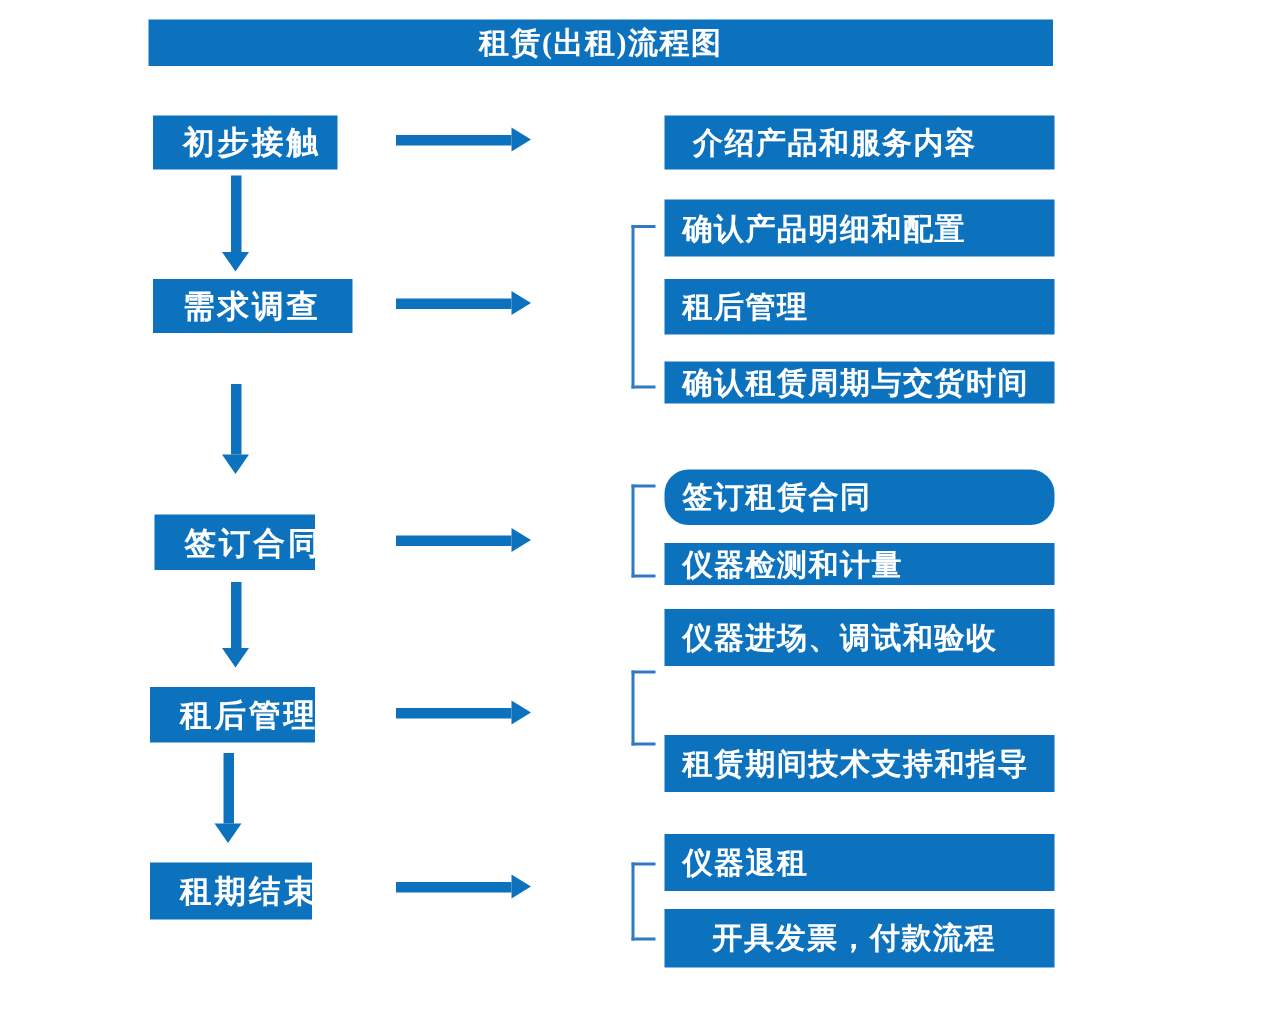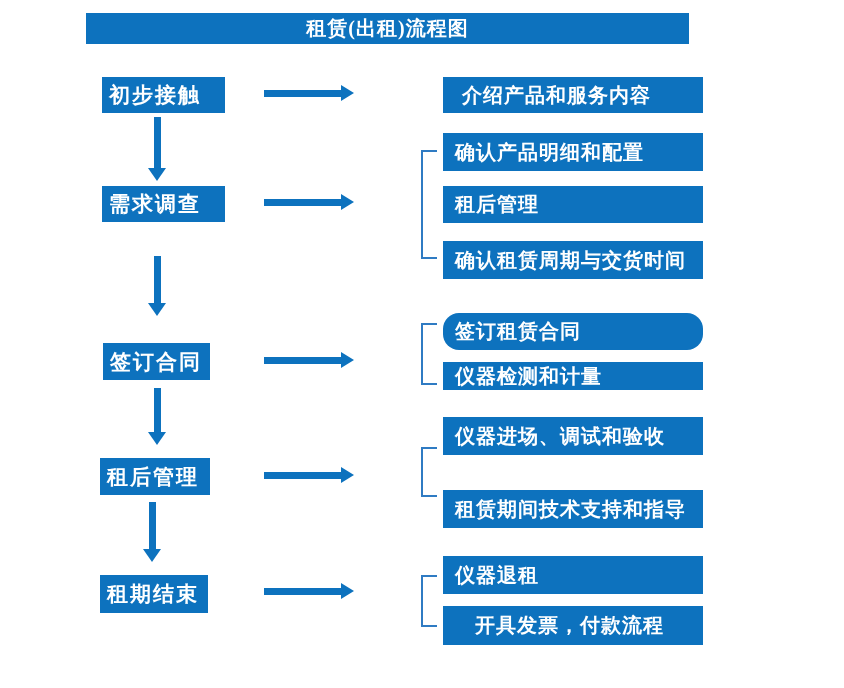--- a/index.html
+++ b/index.html
@@ -10,21 +10,21 @@
   }
   .canvas {
     position: relative;
     width: 844px;
     height: 688px;
     background: #ffffff;
     overflow: hidden;
   }
   .banner {
     position: absolute;
-    left: 86px; top: 13px;
+    left: 99px; top: 13px;
     width: 603px; height: 31px;
     background: var(--blue, #0d72be);
     color: var(--text, #ffffff);
     display: flex;
     align-items: center;
     justify-content: center;
     font-size: 20px;
     font-weight: bold;
     letter-spacing: 1px;
   }
@@ -34,21 +34,21 @@
     color: var(--text, #ffffff);
     font-weight: bold;
     display: flex;
     align-items: center;
     box-sizing: border-box;
     white-space: nowrap;
   }
   .lbox {
     font-size: 21px;
     letter-spacing: 2px;
-    padding-left: 7px;
+    padding-left: 20px;
   }
   .rbox {
     left: 443px;
     width: 260px;
     font-size: 20px;
     letter-spacing: 1px;
     padding-left: 12px;
   }
   .harrow {
     position: absolute;
@@ -102,21 +102,21 @@
 
 <div class="canvas">
 
   <div class="banner">
     <span>租赁(出租)流程图</span>
   </div>
 
   <div class="box lbox" style="left:102px; top:77px;  width:123px; height:36px;">
     <span>初步接触</span>
   </div>
-  <div class="box lbox" style="left:102px; top:186px; width:123px; height:36px;">
+  <div class="box lbox" style="left:102px; top:186px; width:133px; height:36px;">
     <span>需求调查</span>
   </div>
   <div class="box lbox" style="left:103px; top:343px; width:107px; height:37px;">
     <span>签订合同</span>
   </div>
   <div class="box lbox" style="left:100px; top:458px; width:110px; height:37px;">
     <span>租后管理</span>
   </div>
   <div class="box lbox" style="left:100px; top:575px; width:108px; height:38px;">
     <span>租期结束</span>
@@ -167,30 +167,30 @@
 
   <div class="box rbox" style="top:77px;  height:36px;padding-left:19px;">
     <span>介绍产品和服务内容</span>
   </div>
   <div class="box rbox" style="top:133px; height:38px;">
     <span>确认产品明细和配置</span>
   </div>
   <div class="box rbox" style="top:186px; height:37px;">
     <span>租后管理</span>
   </div>
-  <div class="box rbox" style="top:241px; height:38px;">
+  <div class="box rbox" style="top:241px; height:28px;">
     <span>确认租赁周期与交货时间</span>
   </div>
   <div class="box rbox" style="top:313px; height:37px;border-radius:16px;">
     <span>签订租赁合同</span>
   </div>
   <div class="box rbox" style="top:362px; height:28px;">
     <span>仪器检测和计量</span>
   </div>
-  <div class="box rbox" style="top:417px; height:38px;">
+  <div class="box rbox" style="top:406px; height:38px;">
     <span>仪器进场、调试和验收</span>
   </div>
   <div class="box rbox" style="top:490px; height:38px;">
     <span>租赁期间技术支持和指导</span>
   </div>
   <div class="box rbox" style="top:556px; height:38px;">
     <span>仪器退租</span>
   </div>
   <div class="box rbox" style="top:606px; height:39px;padding-left:32px;">
     <span>开具发票，付款流程</span>

